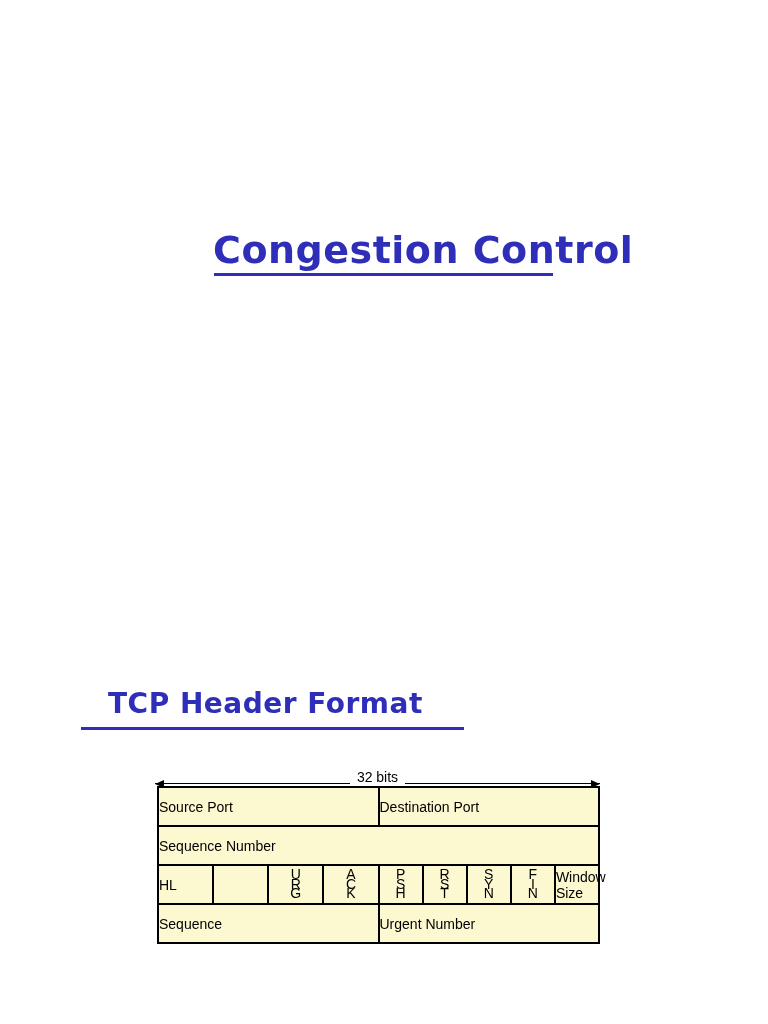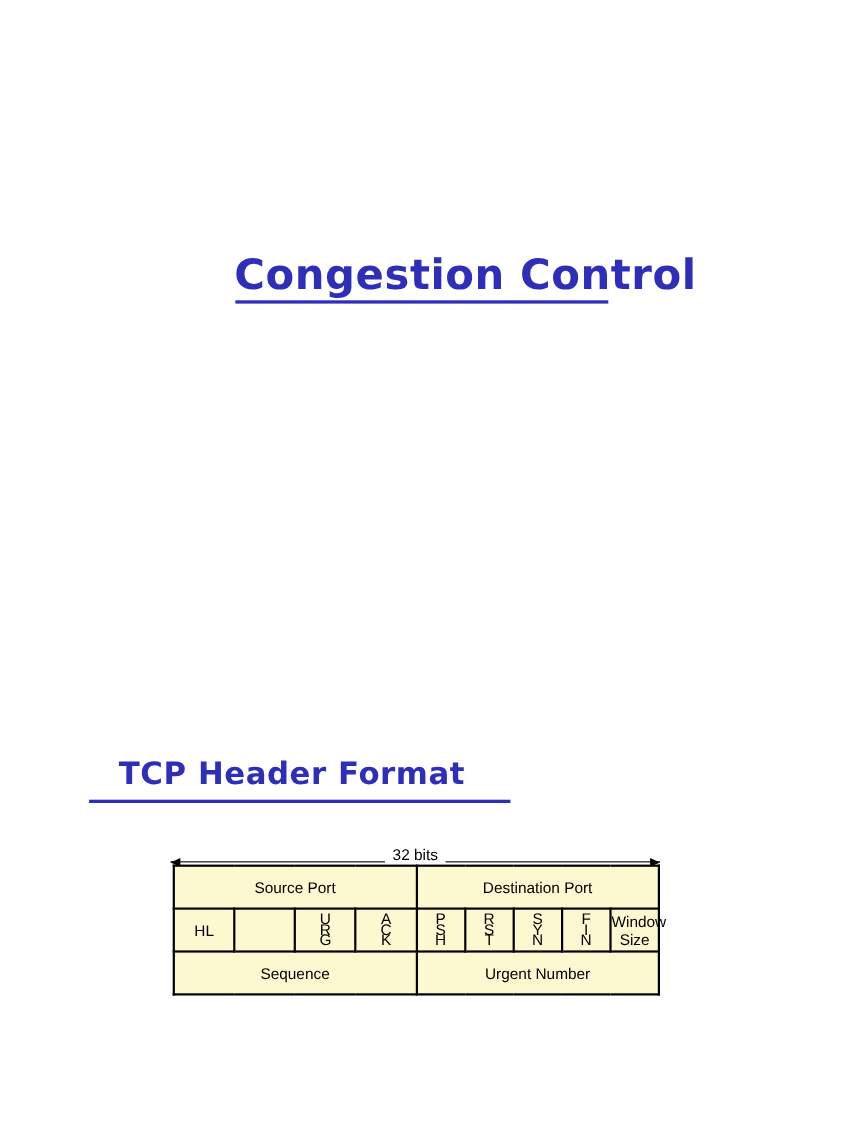--- a/index.html
+++ b/index.html
@@ -108,21 +108,20 @@
     width: 443px;
     border-collapse: collapse;
     table-layout: fixed;
   }
   #tcp-header-diagram td {
     background: #FCF8D0;
     border: 2px solid #000000;
     color: #000000;
     font-size: 14px;
     font-family: "Liberation Sans", sans-serif;
-    text-align: center;
     vertical-align: middle;
     height: 37px;
     padding: 0;
   }
   td.cell-hl {
     width: 29px;
   }
   td.cell-reserved {
     width: 124px;
   }
@@ -159,20 +158,23 @@
   <div class="arrow-line right"></div>
 </div>
 
 <table id="tcp-header-diagram">
   <tbody>
     <tr>
       <td class="half" colspan="4">Source Port</td>
       <td class="half" colspan="5">Destination Port</td>
     </tr>
     <tr>
+      <td colspan="9">Sequence Number</td>
+    </tr>
+    <tr>
       <td class="cell-hl">HL</td>
       <td class="cell-reserved"></td>
       <td class="cell-flag">
           <span class="flag-letters" title="URG">
             <span>U</span>
             <span>R</span>
             <span>G</span>
           </span>
         </td>
       <td class="cell-flag">

